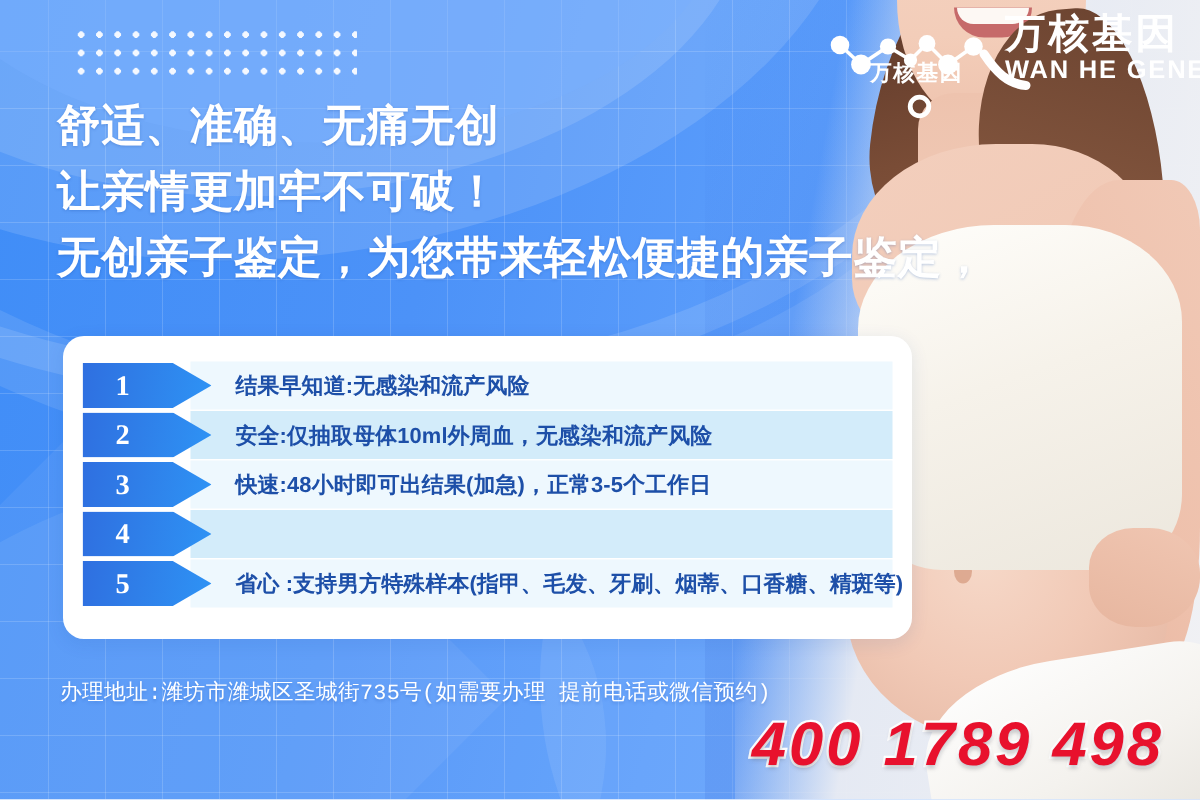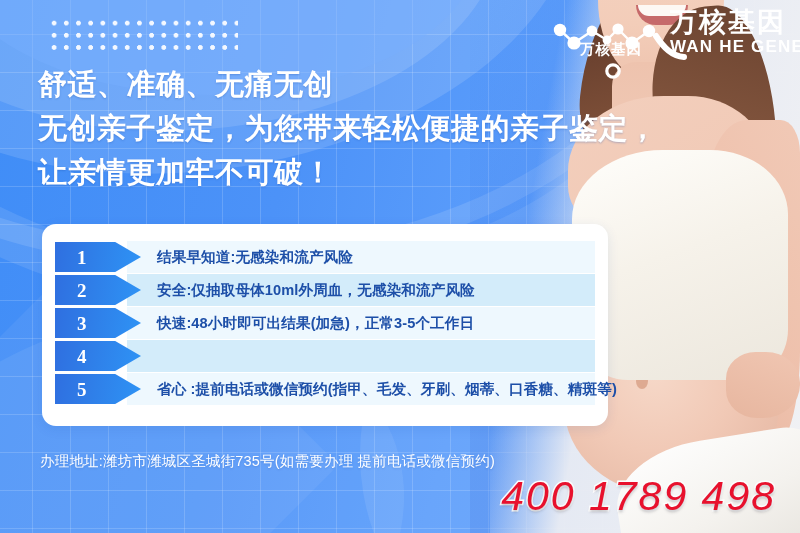--- a/index.html
+++ b/index.html
@@ -349,28 +349,29 @@
   .address {
     position: absolute;
     left: 40px; top: 452px;
     z-index: 5;
     color: #ffffff;
     font-size: 14.5px;
     font-weight: normal;
     letter-spacing: 0.2px;
     white-space: nowrap;
     text-shadow: 0 1px 2px rgba(30,80,170,0.25);
+    font-family: Liberation Mono, monospace;
   }
   .phone {
     position: absolute;
     right: 24px; top: 476px;
     z-index: 7;
     color: #e8112d;
     font-size: 41px;
-    font-weight: normal;
+    font-weight: bold;
     font-style: italic;
     letter-spacing: 2px;
     line-height: 1;
     white-space: nowrap;
     -webkit-text-stroke: 3px #ffffff;
     paint-order: stroke fill;
     text-shadow: 0 2px 3px rgba(80,80,90,0.35);
   }
 </style>
 </head>
@@ -437,22 +438,22 @@
       <path d="M4 4 C12 16, 20 24, 32 25" stroke="#ffffff" stroke-width="6" fill="none" stroke-linecap="round"></path>
     </svg>
     <div class="logo-text">
       <div class="logo-cn">万核基因</div>
       <div class="logo-en">WAN HE GENE</div>
     </div>
   </div>
 
   <div class="headline">
     <div>舒适、准确、无痛无创</div>
+    <div>让亲情更加牢不可破！</div>
     <div>无创亲子鉴定，为您带来轻松便捷的亲子鉴定，</div>
-    <div>让亲情更加牢不可破！</div>
   </div>
 
   <div class="card">
     <div class="rows" id="feature-rows">
         <div class="row odd">
           <div class="bgstrip"></div>
           <div class="badge">
             <span>1</span>
           </div>
           <div class="row-text">结果早知道:无感染和流产风险</div>
@@ -475,21 +476,21 @@
           <div class="bgstrip"></div>
           <div class="badge">
             <span>4</span>
           </div>
         </div>
         <div class="row odd">
           <div class="bgstrip"></div>
           <div class="badge">
             <span>5</span>
           </div>
-          <div class="row-text">省心 :提前电话或微信预约(指甲、毛发、牙刷、烟蒂、口香糖、精斑等)</div>
+          <div class="row-text">省心 :支持男方特殊样本(指甲、毛发、牙刷、烟蒂、口香糖、精斑等)</div>
         </div>
       </div>
   </div>
 
   <div class="address">办理地址:潍坊市潍城区圣城街735号(如需要办理 提前电话或微信预约)</div>
   <div class="phone">400 1789 498</div>
 
 </div>
 
 </body></html>

